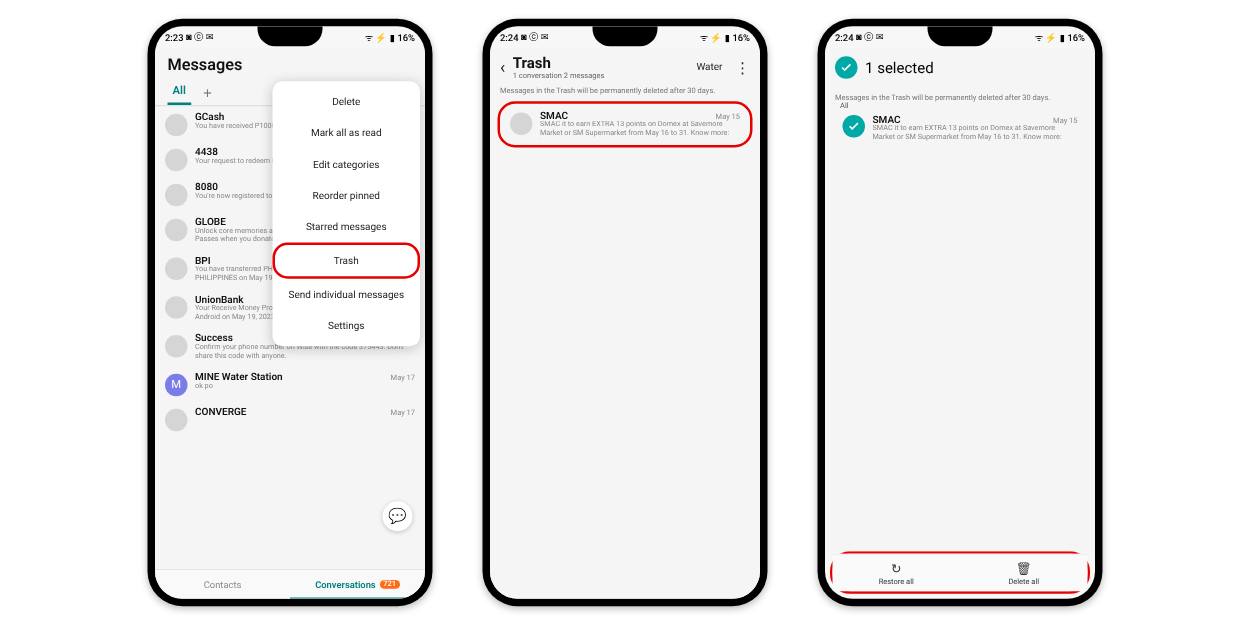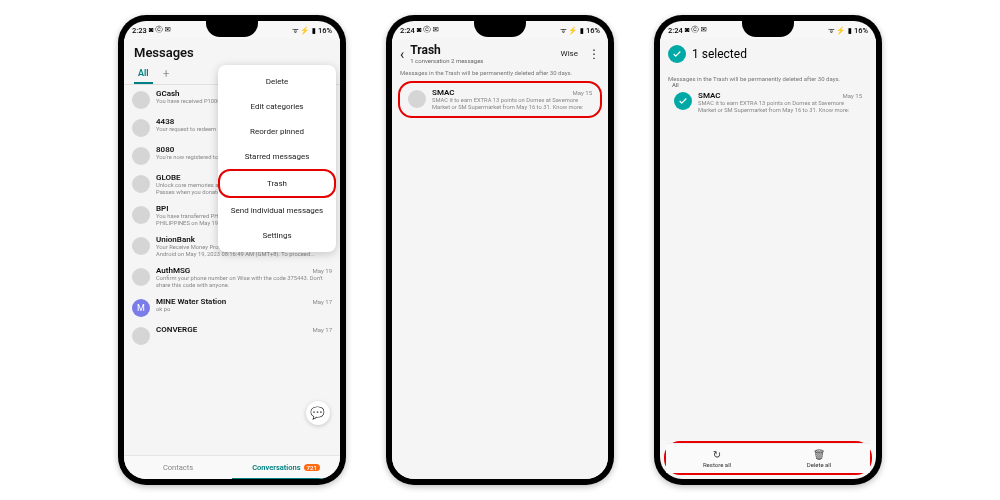--- a/index.html
+++ b/index.html
@@ -136,21 +136,21 @@
                 <span class="row-title">UnionBank</span>
                 <span class="row-time">May 19</span>
               </div>
               <div class="row-body">Your Receive Money Profile registration request was made via Android on May 19, 2023 08:16:49 AM (GMT+8). To proceed...</div>
             </div>
           </div>
         <div class="row">
             <div class="avatar"></div>
             <div class="row-main">
               <div class="row-top">
-                <span class="row-title">AuthMSG</span>
+                <span class="row-title">Success</span>
                 <span class="row-time">May 19</span>
               </div>
               <div class="row-body">Confirm your phone number on Wise with the code 375443. Don't share this code with anyone.</div>
             </div>
           </div>
         <div class="row">
             <div class="avatar" style="background:#7c7ce8">M</div>
             <div class="row-main">
               <div class="row-top">
                 <span class="row-title">MINE Water Station</span>
@@ -169,20 +169,21 @@
               <div class="row-body"></div>
             </div>
           </div>
       </div>
       <div class="fab">
           <span>💬</span>
         </div>
 
       <div class="menu">
         <div class="menu-item">Delete</div>
+        <div class="menu-item">Mark all as read</div>
         <div class="menu-item">Edit categories</div>
         <div class="menu-item">Reorder pinned</div>
         <div class="menu-item">Starred messages</div>
         <div class="menu-item circle-highlight">Trash</div>
         <div class="menu-item">Send individual messages</div>
         <div class="menu-item">Settings</div>
       </div>
     </div>
     <div class="bottomnav">
       <div class="bn-item">Contacts</div>
@@ -207,21 +208,21 @@
           <span>16%</span>
         </div>
     </div>
     <div class="content">
       <div class="trash-header">
         <span class="back">‹</span>
         <div class="th-main">
           <div class="th-title">Trash</div>
           <div class="th-sub">1 conversation 2 messages</div>
         </div>
-        <span class="th-edit">Wise</span>
+        <span class="th-edit">Water</span>
         <span class="th-more">⋮</span>
       </div>
       <div class="notice">Messages in the Trash will be permanently deleted after 30 days.</div>
       <div class="trash-row-wrap hl">
         <div class="row">
           <div class="avatar"></div>
           <div class="row-main">
             <div class="row-top">
                 <span class="row-title">SMAC</span>
                 <span class="row-time">May 15</span>

